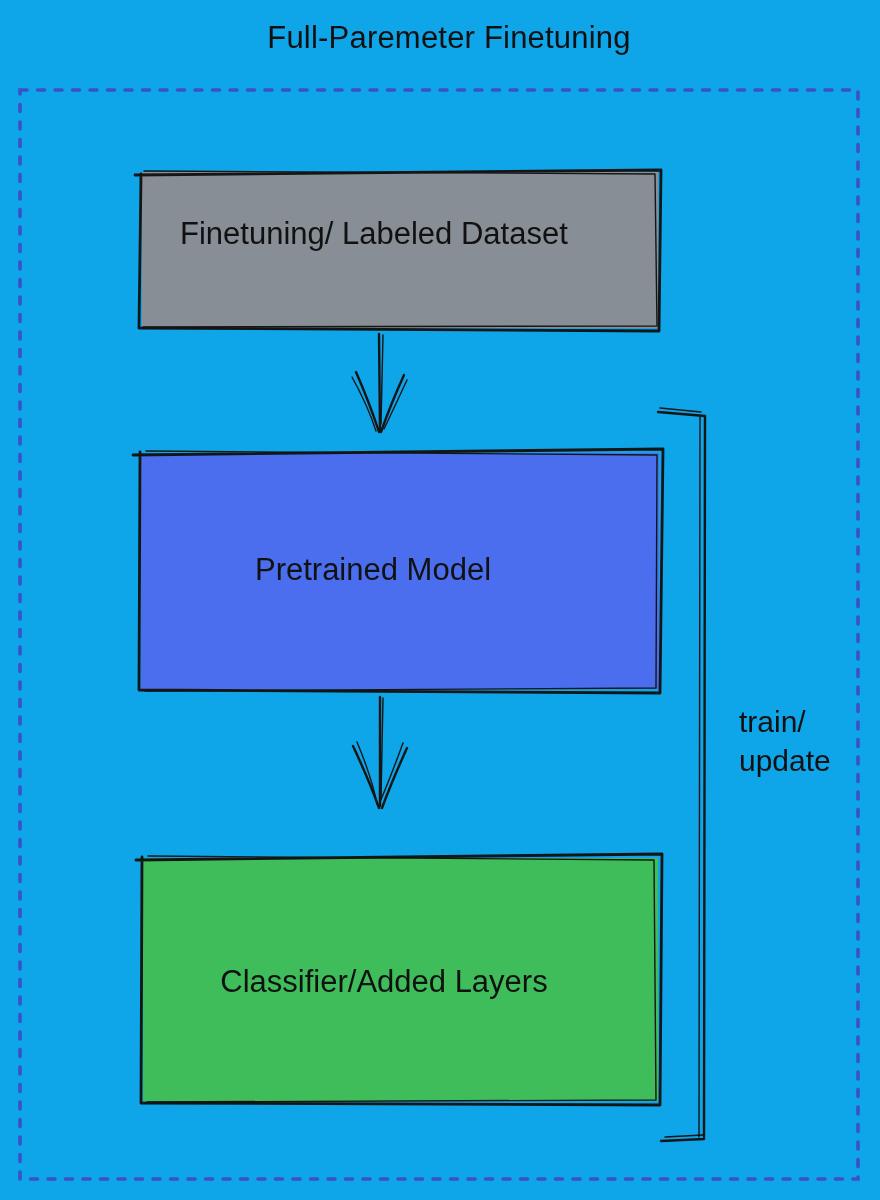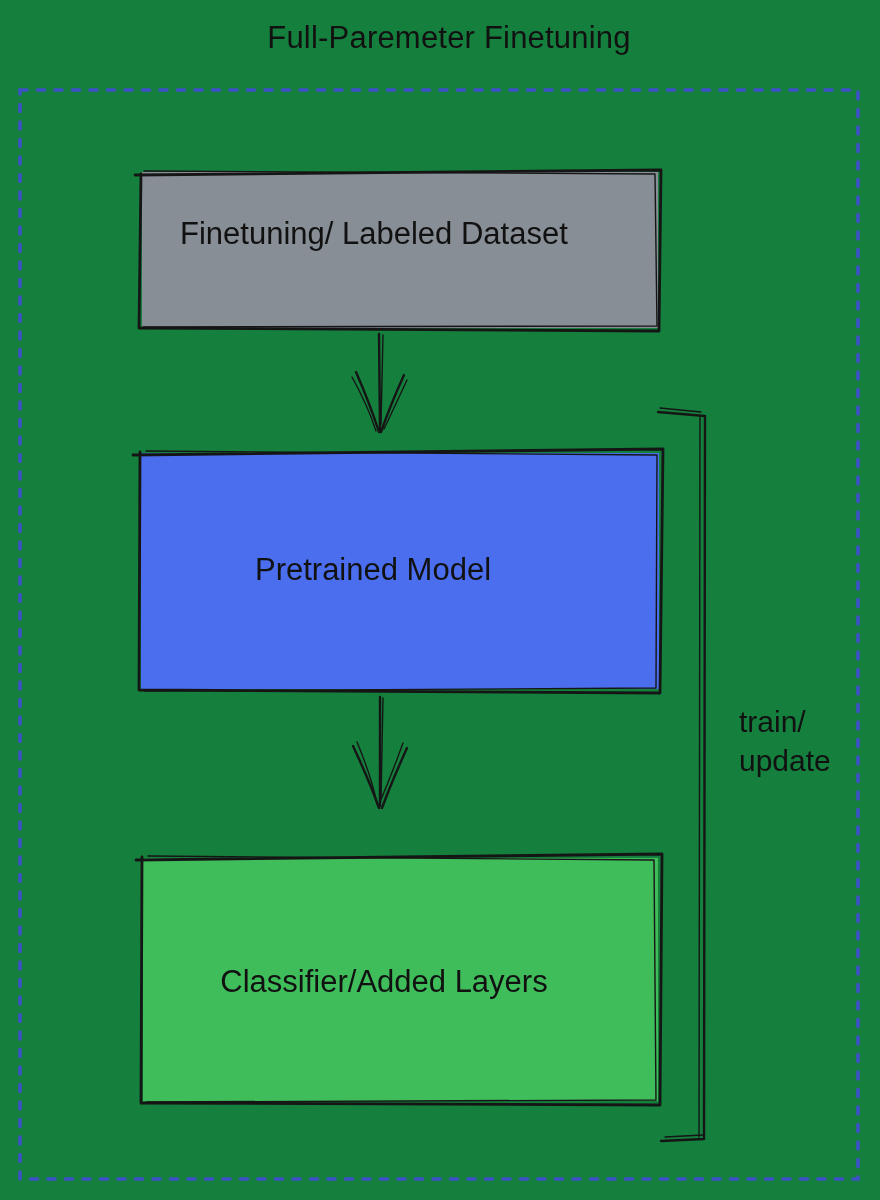--- a/index.html
+++ b/index.html
@@ -4,21 +4,21 @@
 <style>
   html, body {
     margin: 0;
     padding: 0;
     background: #ffffff;
   }
   .canvas {
     position: relative;
     width: 880px;
     height: 1200px;
-    background: #15803d;
+    background: #0ea5e9;
     overflow: hidden;
   }
   svg {
     display: block;
   }
   text {
     font-family: "Liberation Sans", "DejaVu Sans", sans-serif;
     fill: #111111;
   }
   .title-text {

